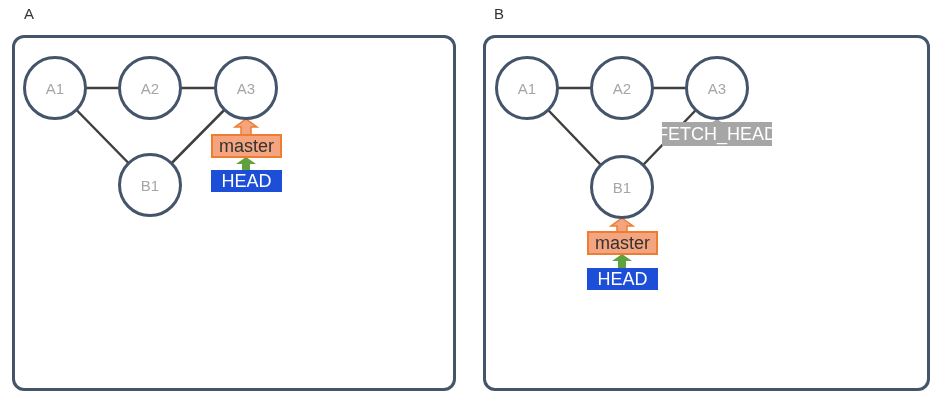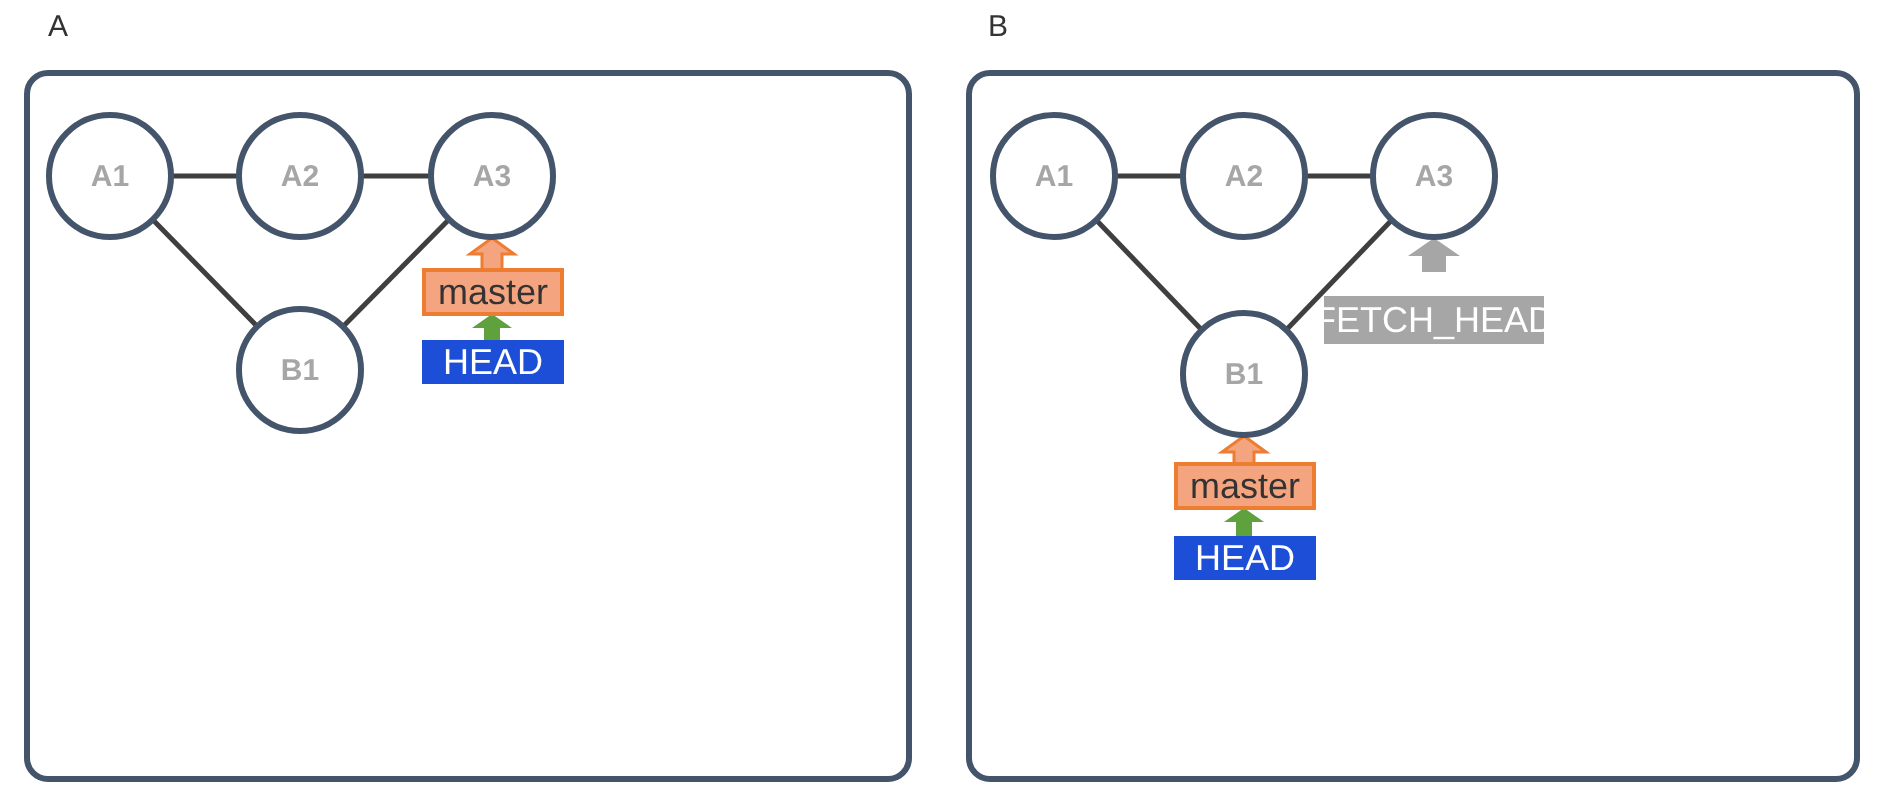--- a/index.html
+++ b/index.html
@@ -32,21 +32,21 @@
     z-index: 1;
   }
   .node {
     position: absolute;
     width: 64px; height: 64px;
     border: 3px solid #44546A;
     border-radius: 50%;
     background: #ffffff;
     box-sizing: border-box;
     display: flex; align-items: center; justify-content: center;
-    font-size: 15px; font-weight: bold; color: #A6A6A6;
+    font-size: 15px; font-weight: normal; color: #A6A6A6;
     z-index: 2;
   }
   .ref-box {
     position: absolute;
     box-sizing: border-box;
     display: flex; align-items: center; justify-content: center;
     font-size: 18px;
     z-index: 3;
   }
   .ref-branch {
@@ -118,15 +118,15 @@
 <div class="node" style="left:590px; top:56px;">
   <span>A2</span>
 </div>
 <div class="node" style="left:685px; top:56px;">
   <span>A3</span>
 </div>
 <div class="node" style="left:590px; top:155px;">
   <span>B1</span>
 </div>
 
-<div class="ref-box ref-fetch" style="left:662px; top:148px; width:110px; height:24px;">FETCH_HEAD</div>
+<div class="ref-box ref-fetch" style="left:662px; top:122px; width:110px; height:24px;">FETCH_HEAD</div>
 <div class="ref-box ref-branch" style="left:587px; top:231px; width:71px; height:24px;">master</div>
 <div class="ref-box ref-head" style="left:587px; top:268px; width:71px; height:22px;">HEAD</div>
 
 </body></html>

